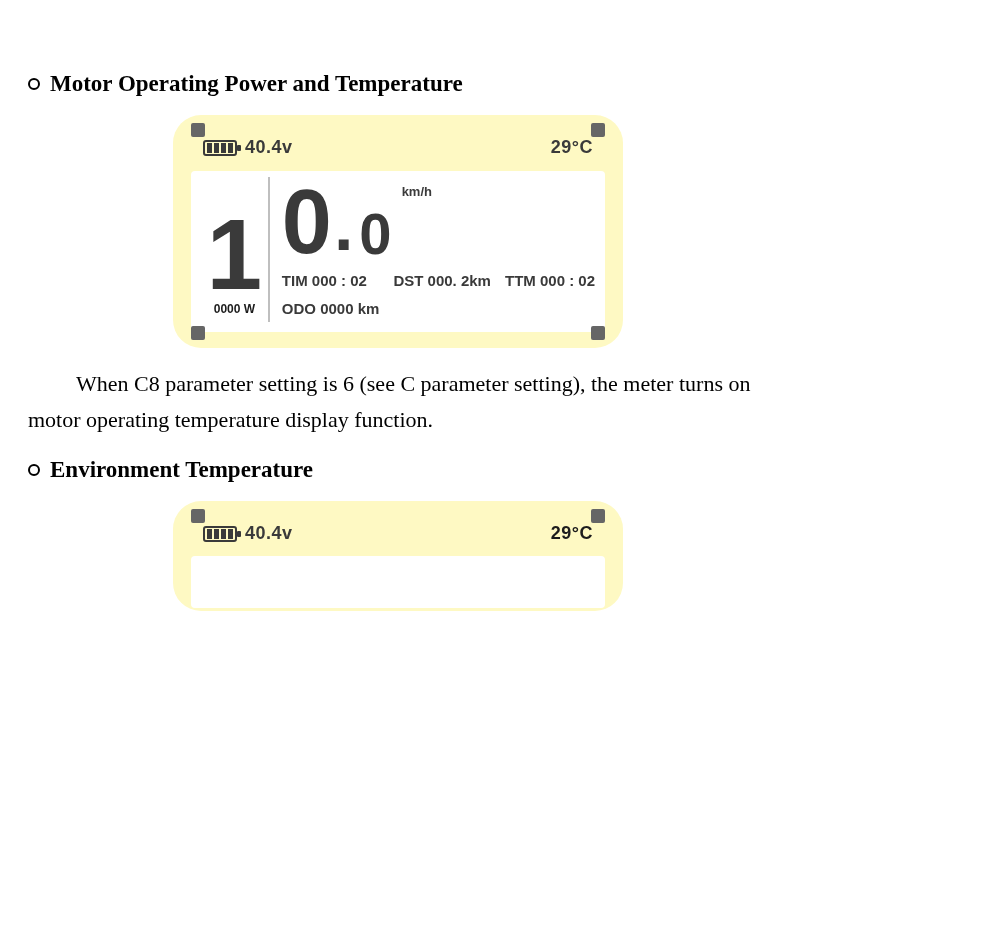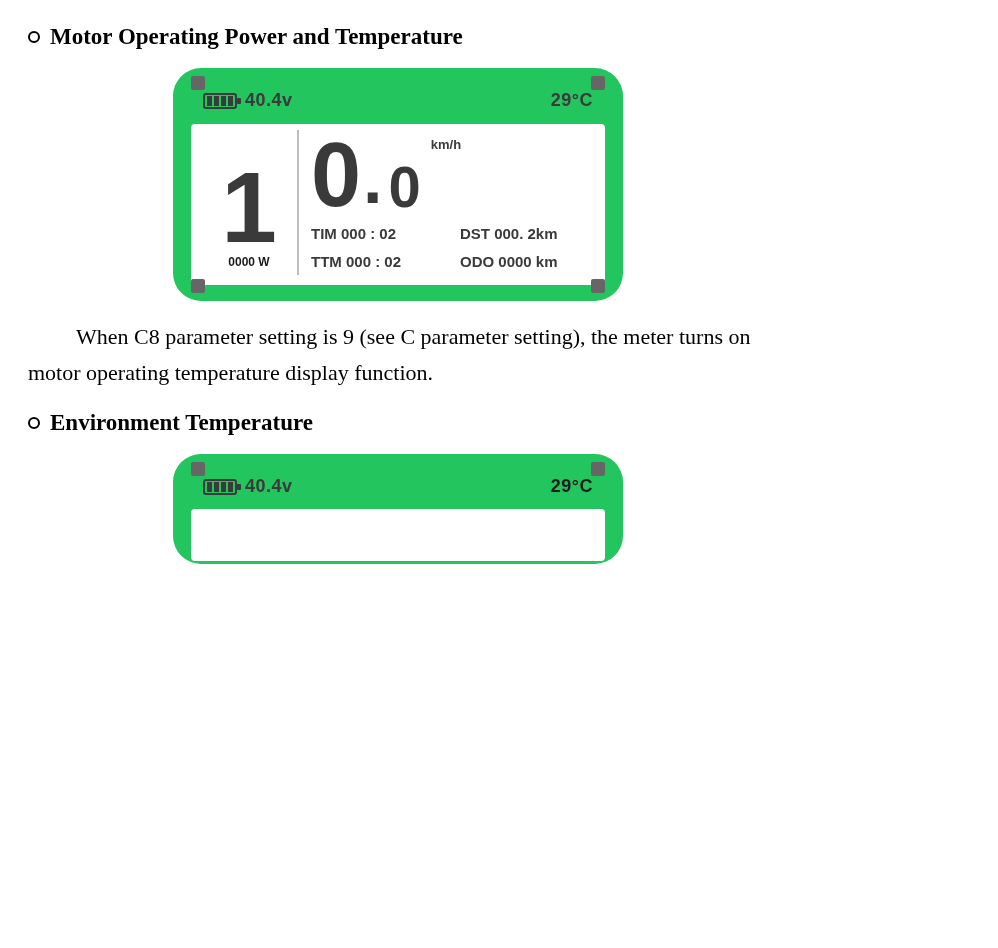--- a/index.html
+++ b/index.html
@@ -8,20 +8,21 @@
     background: #ffffff;
     font-family: "Times New Roman", Times, serif;
     color: #000000;
   }
   .page {
     width: 796px;
     box-sizing: border-box;
     padding: 12px 28px 8px 28px;
     font-size: 22px;
     line-height: 1.65;
+    margin-top: 47px;
   }
   .section-line {
     display: flex;
     align-items: center;
     gap: 10px;
     margin: 6px 0 8px 0;
   }
   .bullet-circle {
     width: 12px;
     height: 12px;
@@ -42,21 +43,21 @@
   }
   .meter-wrap {
     display: flex;
     justify-content: center;
     margin: 12px 0 18px 0;
   }
 
   
   .meter {
     width: 450px;
-    background: #22c55e;
+    background: #fef9c3;
     border-radius: 28px;
     padding: 14px 18px 16px 18px;
     box-sizing: border-box;
     position: relative;
     font-family: Arial, Helvetica, sans-serif;
   }
   .screw {
     position: absolute;
     width: 14px;
     height: 14px;
@@ -174,21 +175,21 @@
     margin-bottom: 4px;
   }
   .speed-unit {
     font-size: 13px;
     font-weight: bold;
     margin-top: 8px;
     margin-left: 4px;
   }
   .info-rows {
     display: grid;
-    grid-template-columns: 1fr 1fr;
+    grid-template-columns: 1fr 1fr 1fr;
     row-gap: 4px;
     column-gap: 14px;
     font-size: 15px;
     font-weight: bold;
     color: #3a3a3a;
     margin-top: 2px;
   }
   .info-rows > div { white-space: nowrap; }
 
   
@@ -251,21 +252,21 @@
             <div>TIM 000 : 02</div>
             <div>DST 000. 2km</div>
             <div>TTM 000 : 02</div>
             <div>ODO 0000 km</div>
           </div>
         </div>
       </div>
     </div>
   </div>
 
-  <p class="para indent">When C8 parameter setting is 9 (see C parameter setting), the meter turns on motor operating temperature display function.</p>
+  <p class="para indent">When C8 parameter setting is 6 (see C parameter setting), the meter turns on motor operating temperature display function.</p>
 
   <div class="section-line">
     <span class="bullet-circle"></span>
     <span class="section-title">Environment Temperature</span>
   </div>
 
 
   <div class="meter-wrap" style="margin-bottom:0;">
     <div class="meter cropped">
       <span class="screw tl"></span>

